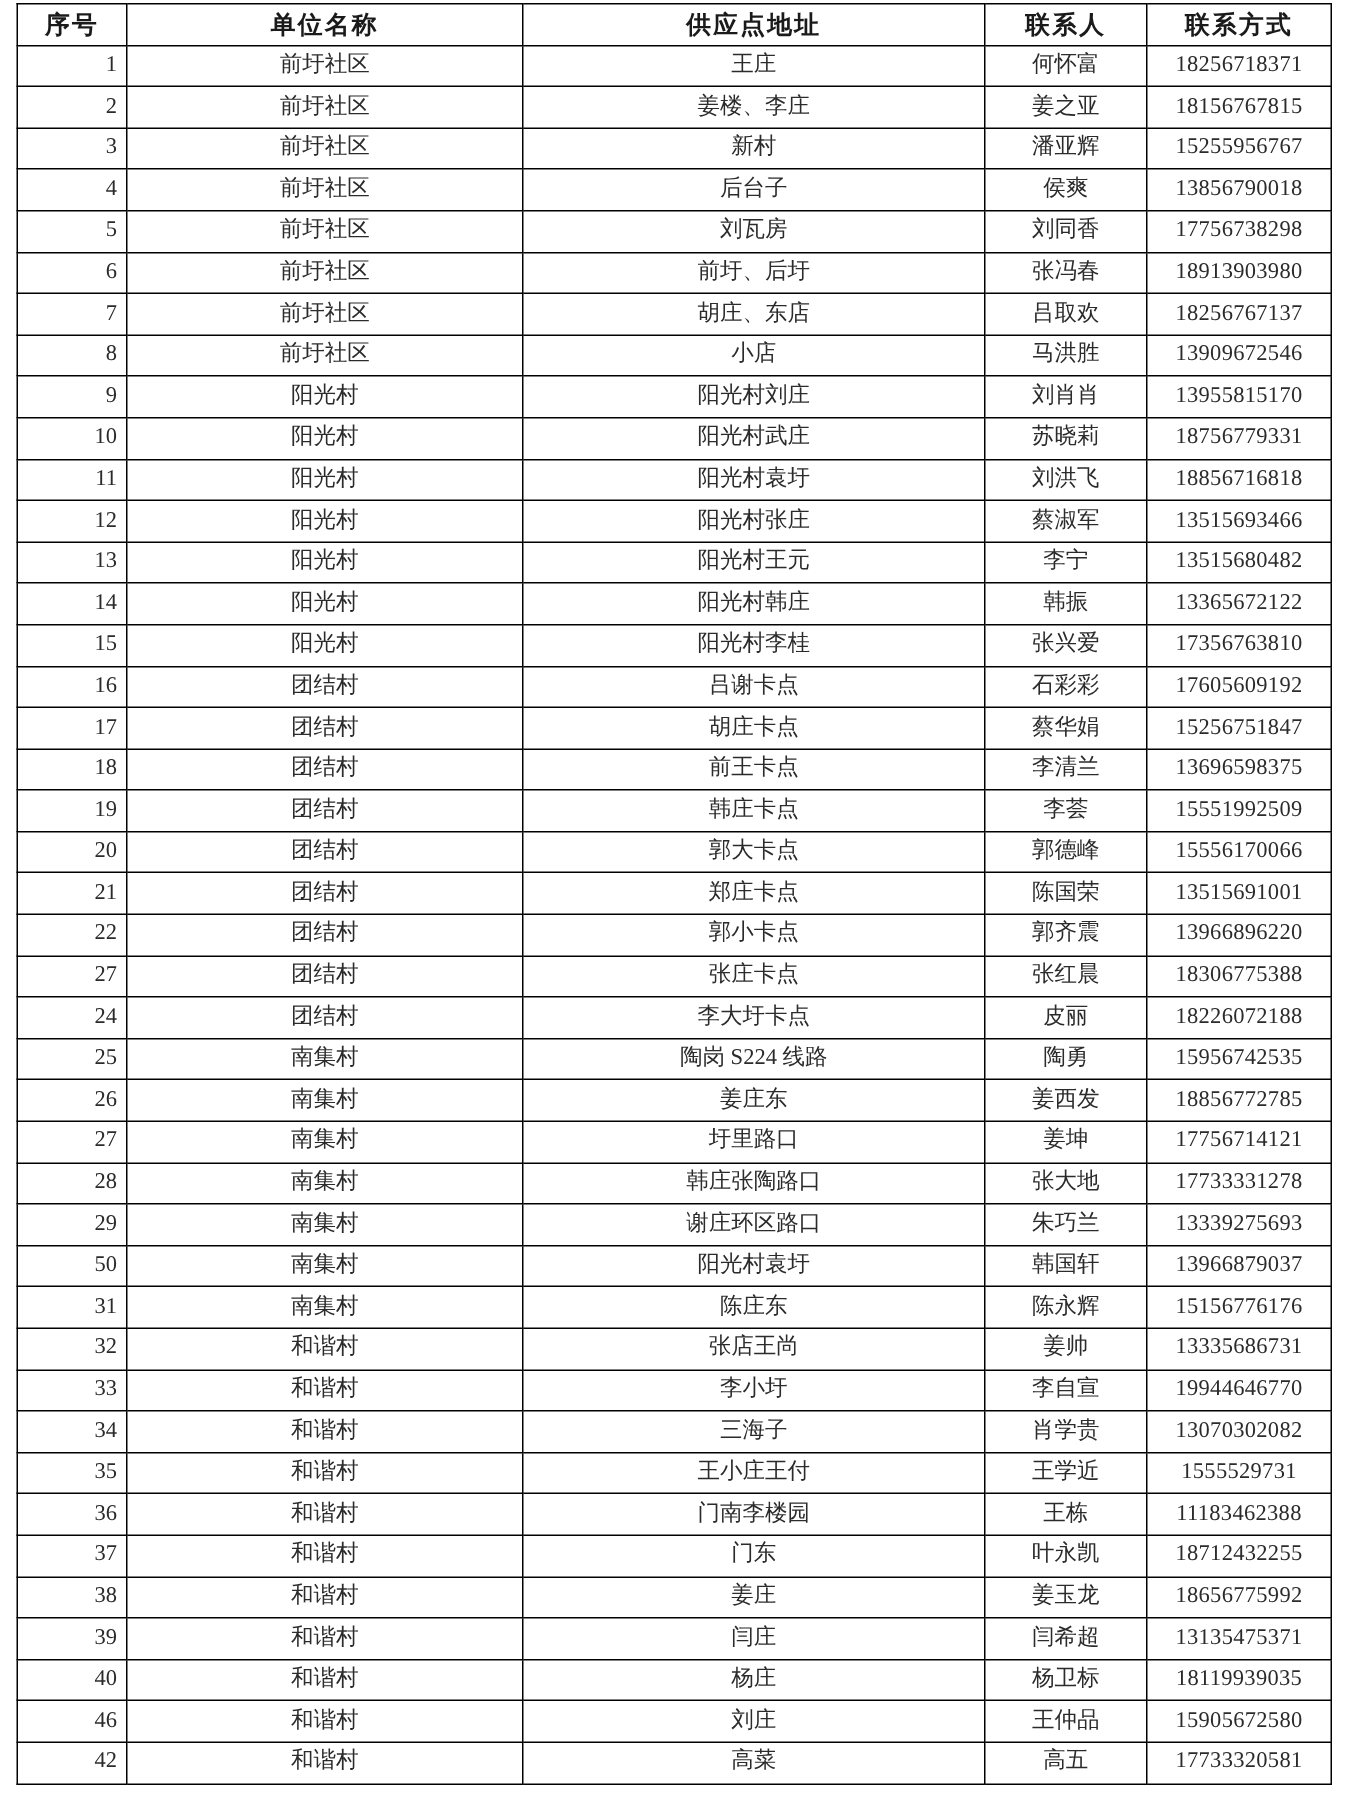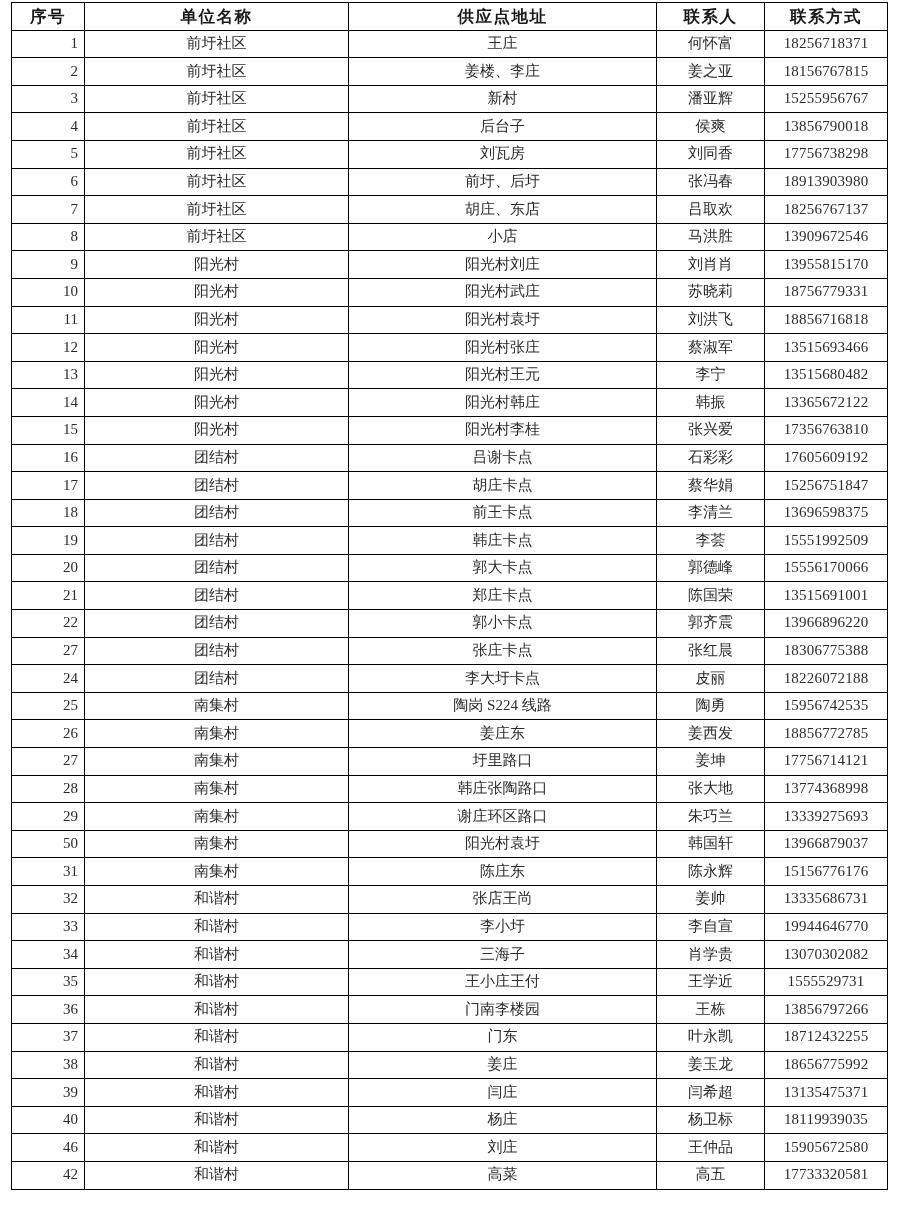--- a/index.html
+++ b/index.html
@@ -286,21 +286,21 @@
           <td class="cell-unit">南集村</td>
           <td class="cell-addr">圩里路口</td>
           <td class="cell-person">姜坤</td>
           <td class="cell-phone">17756714121</td>
         </tr>
         <tr>
           <td class="cell-seq">28</td>
           <td class="cell-unit">南集村</td>
           <td class="cell-addr">韩庄张陶路口</td>
           <td class="cell-person">张大地</td>
-          <td class="cell-phone">13774368998</td>
+          <td class="cell-phone">17733331278</td>
         </tr>
         <tr>
           <td class="cell-seq">29</td>
           <td class="cell-unit">南集村</td>
           <td class="cell-addr">谢庄环区路口</td>
           <td class="cell-person">朱巧兰</td>
           <td class="cell-phone">13339275693</td>
         </tr>
         <tr>
           <td class="cell-seq">50</td>
@@ -342,21 +342,21 @@
           <td class="cell-unit">和谐村</td>
           <td class="cell-addr">王小庄王付</td>
           <td class="cell-person">王学近</td>
           <td class="cell-phone">1555529731</td>
         </tr>
         <tr>
           <td class="cell-seq">36</td>
           <td class="cell-unit">和谐村</td>
           <td class="cell-addr">门南李楼园</td>
           <td class="cell-person">王栋</td>
-          <td class="cell-phone">13856797266</td>
+          <td class="cell-phone">11183462388</td>
         </tr>
         <tr>
           <td class="cell-seq">37</td>
           <td class="cell-unit">和谐村</td>
           <td class="cell-addr">门东</td>
           <td class="cell-person">叶永凯</td>
           <td class="cell-phone">18712432255</td>
         </tr>
         <tr>
           <td class="cell-seq">38</td>

